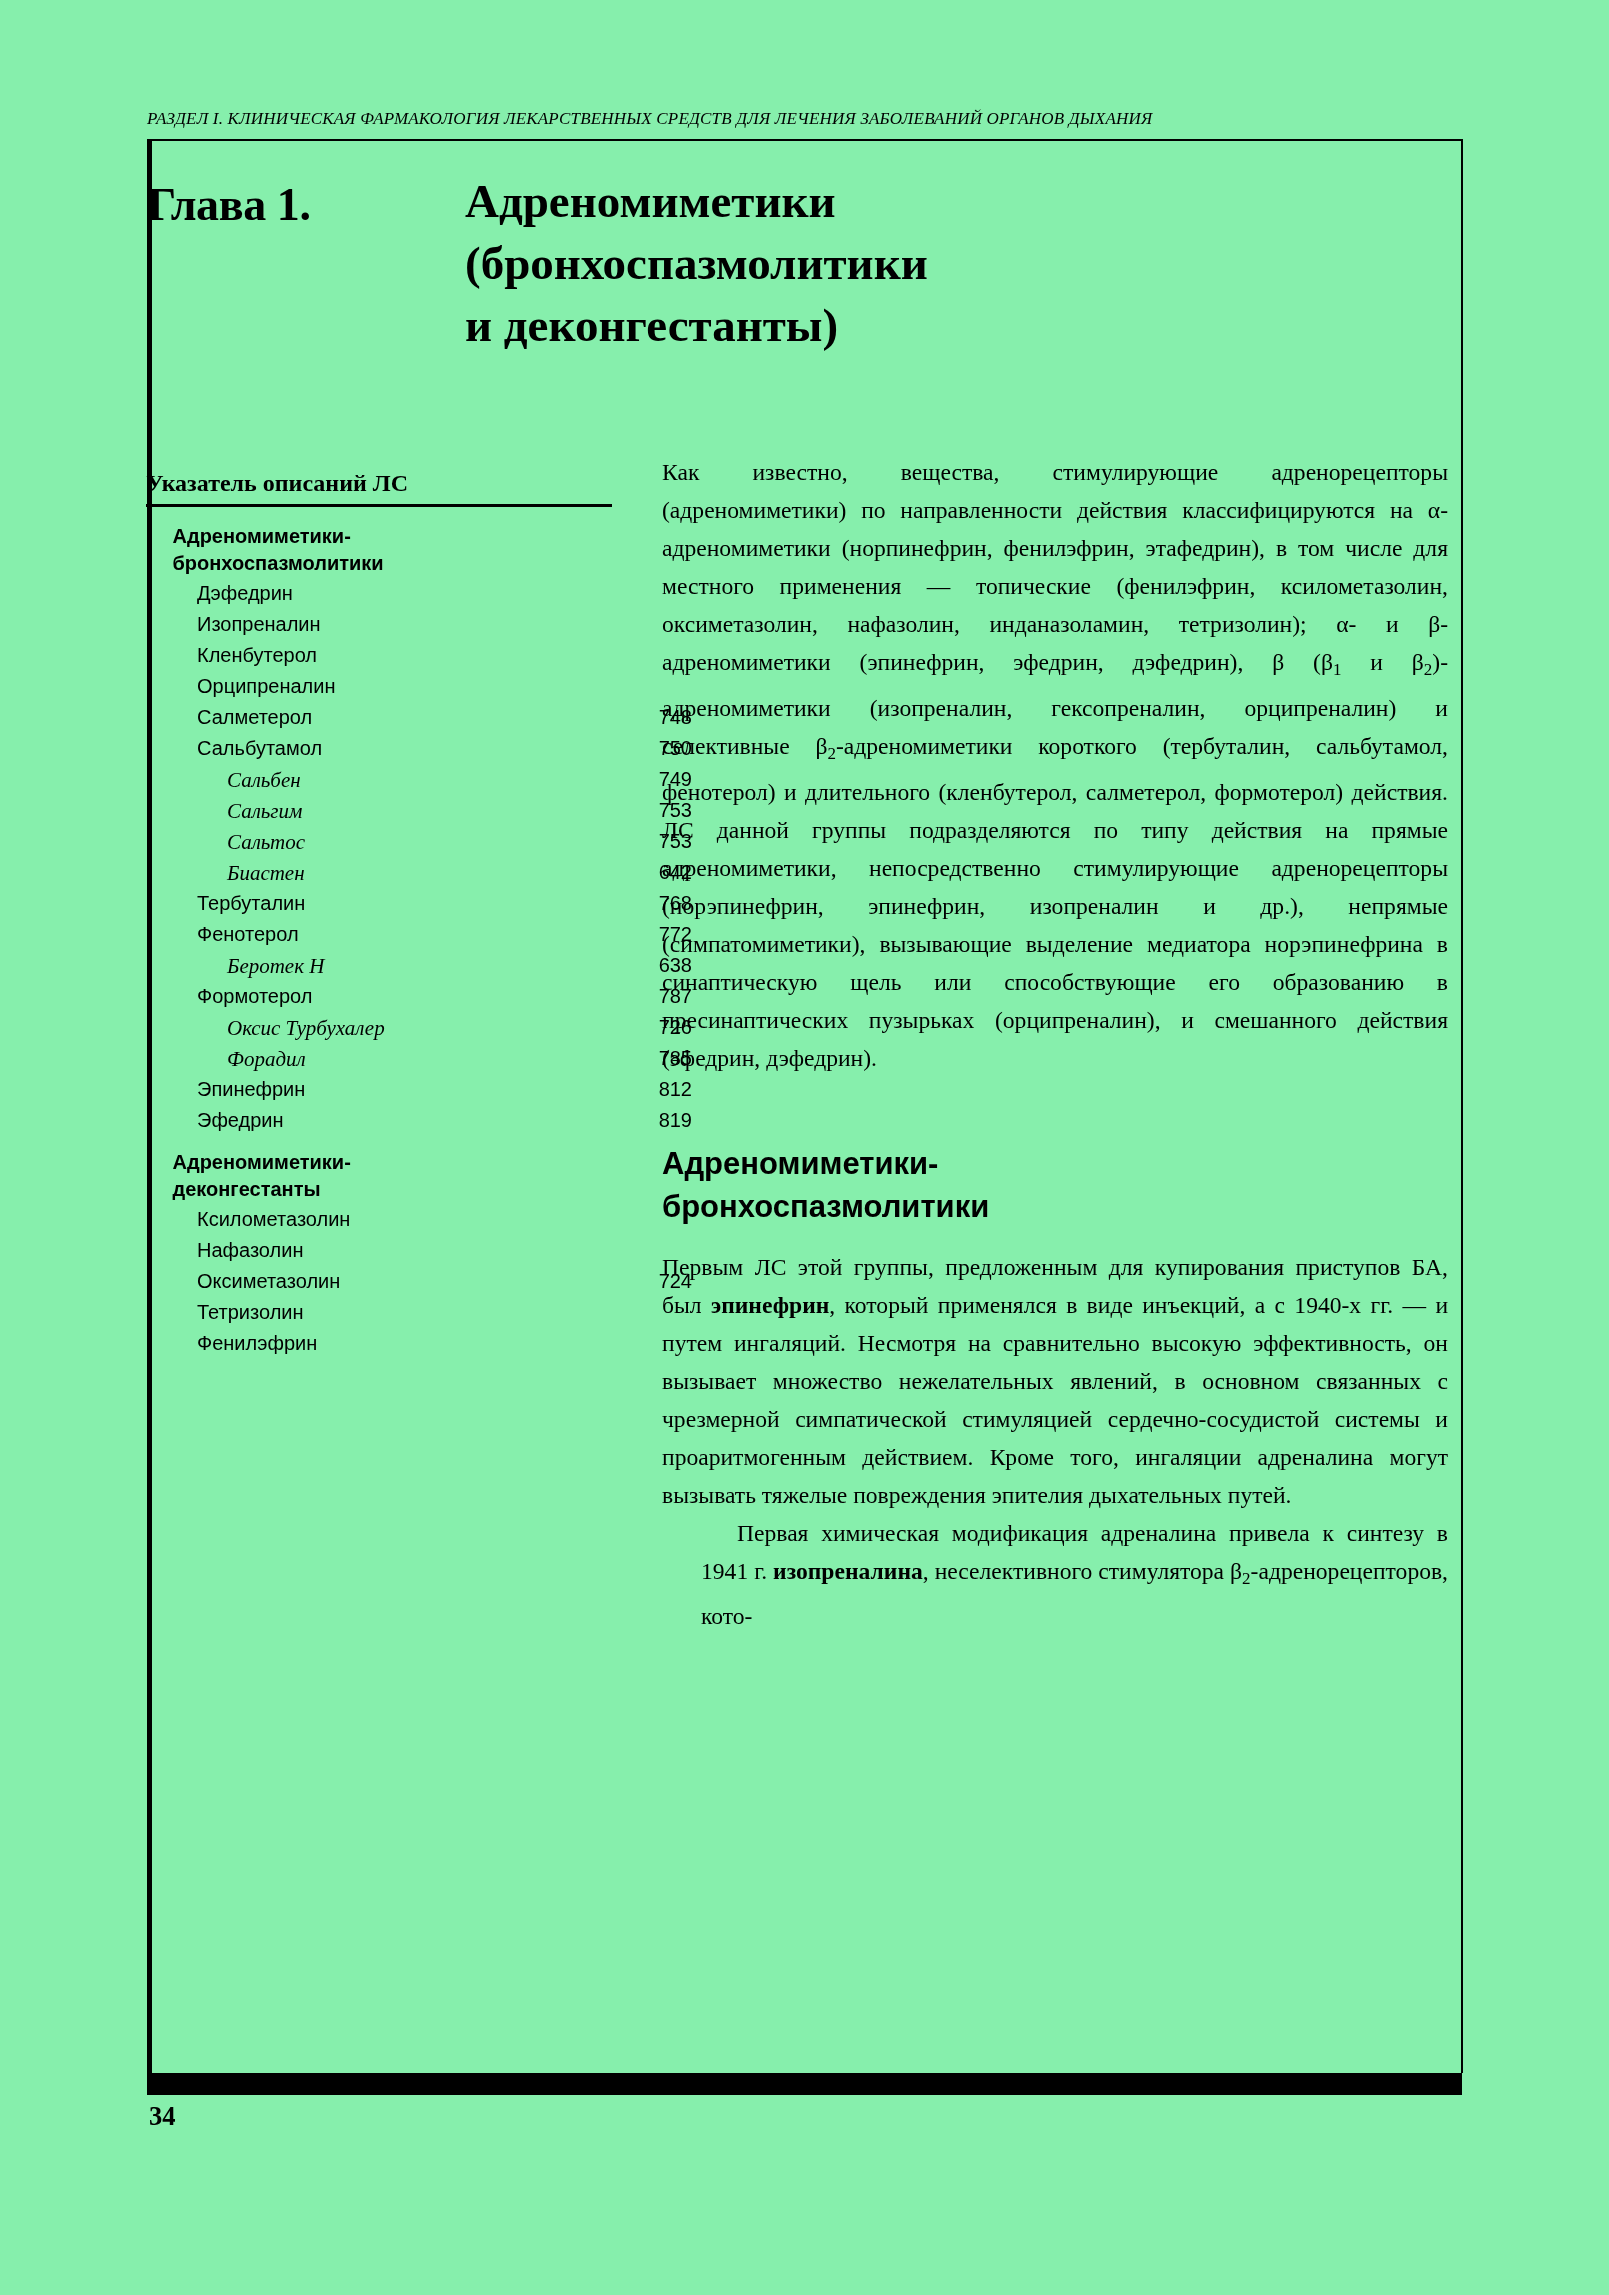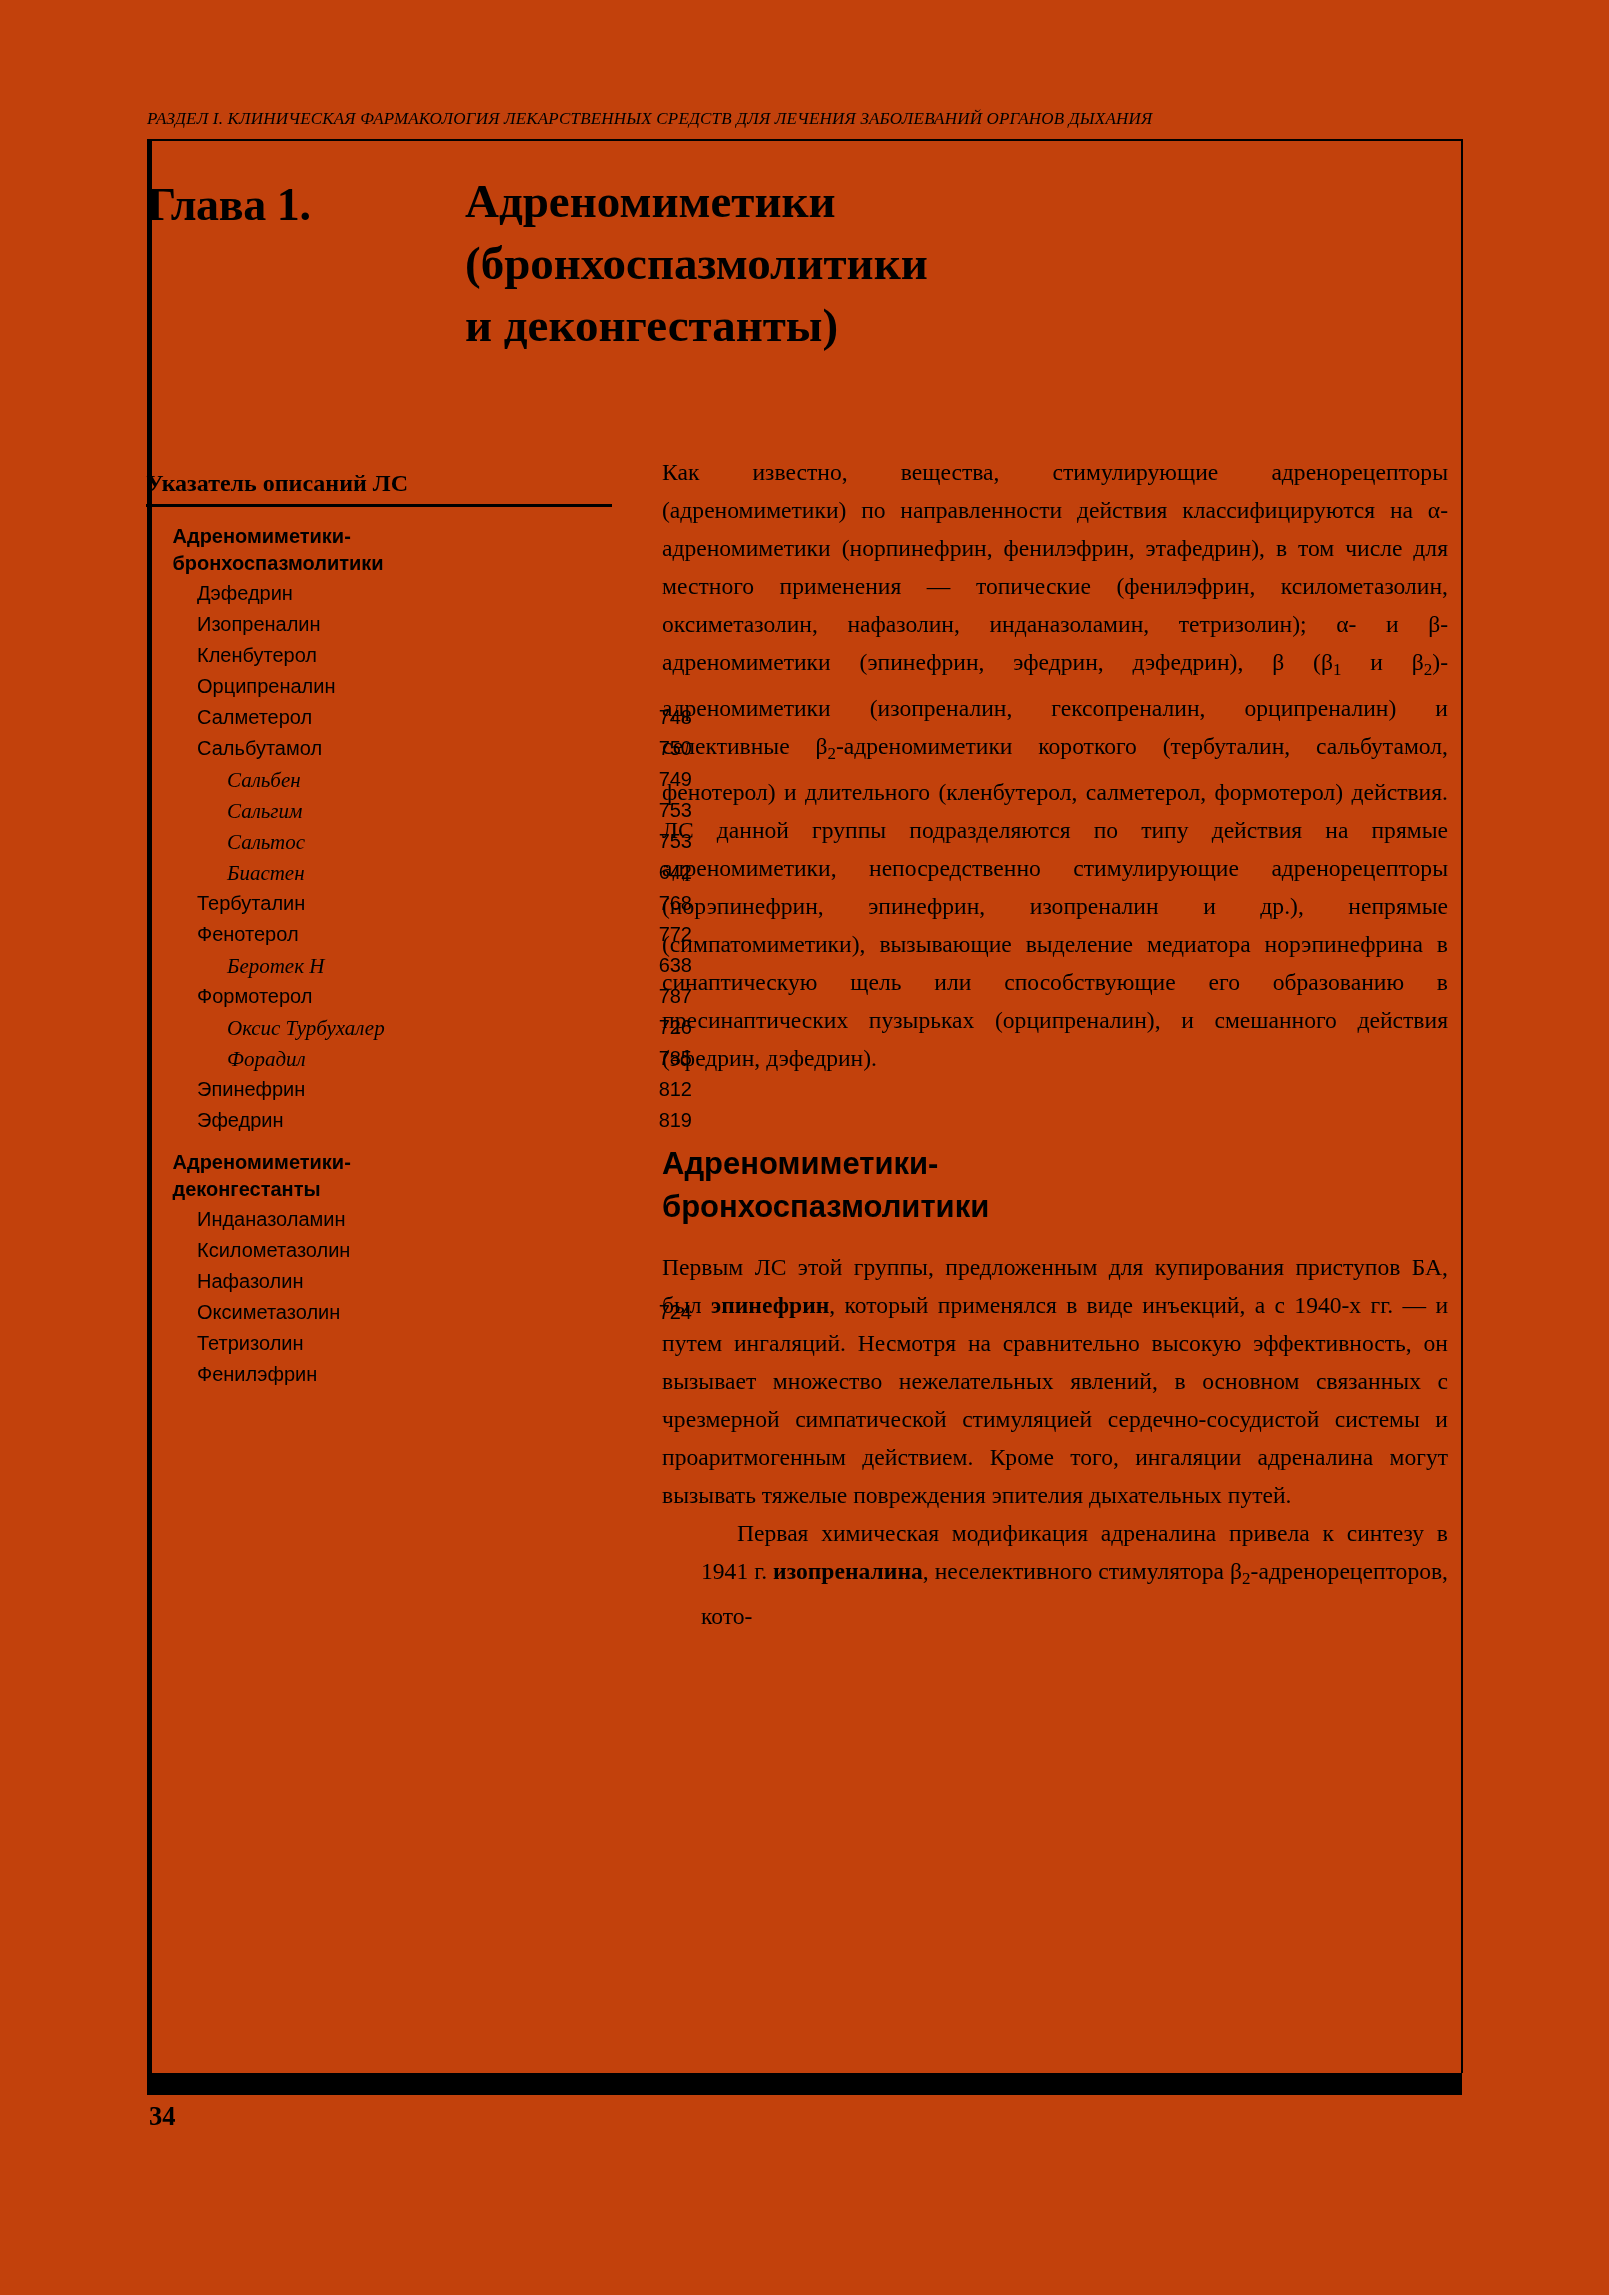--- a/index.html
+++ b/index.html
@@ -4,21 +4,21 @@
 <style>
   html, body {
     margin: 0;
     padding: 0;
     background: #ffffff;
   }
   .page {
     position: relative;
     width: 1610px;
     height: 2295px;
-    background: #c2410c;
+    background: #86efac;
     font-family: "Liberation Serif", serif;
     overflow: hidden;
   }
 
   
   .runhead {
     position: absolute;
     left: 147px;
     top: 109px;
     width: 1315px;
@@ -311,24 +311,20 @@
         <span class="nm">Эфедрин</span>
         <span class="pg">819</span>
       </div>
 
     <div class="idx-group">
       <span class="l">Адреномиметики-</span>
       <span class="l">деконгестанты</span>
     </div>
 
     <div class="idx-row">
-        <span class="nm">Инданазоламин</span>
-        <span class="pg"></span>
-      </div>
-    <div class="idx-row">
         <span class="nm">Ксилометазолин</span>
         <span class="pg"></span>
       </div>
     <div class="idx-row">
         <span class="nm">Нафазолин</span>
         <span class="pg"></span>
       </div>
     <div class="idx-row">
         <span class="nm">Оксиметазолин</span>
         <span class="pg">724</span>

